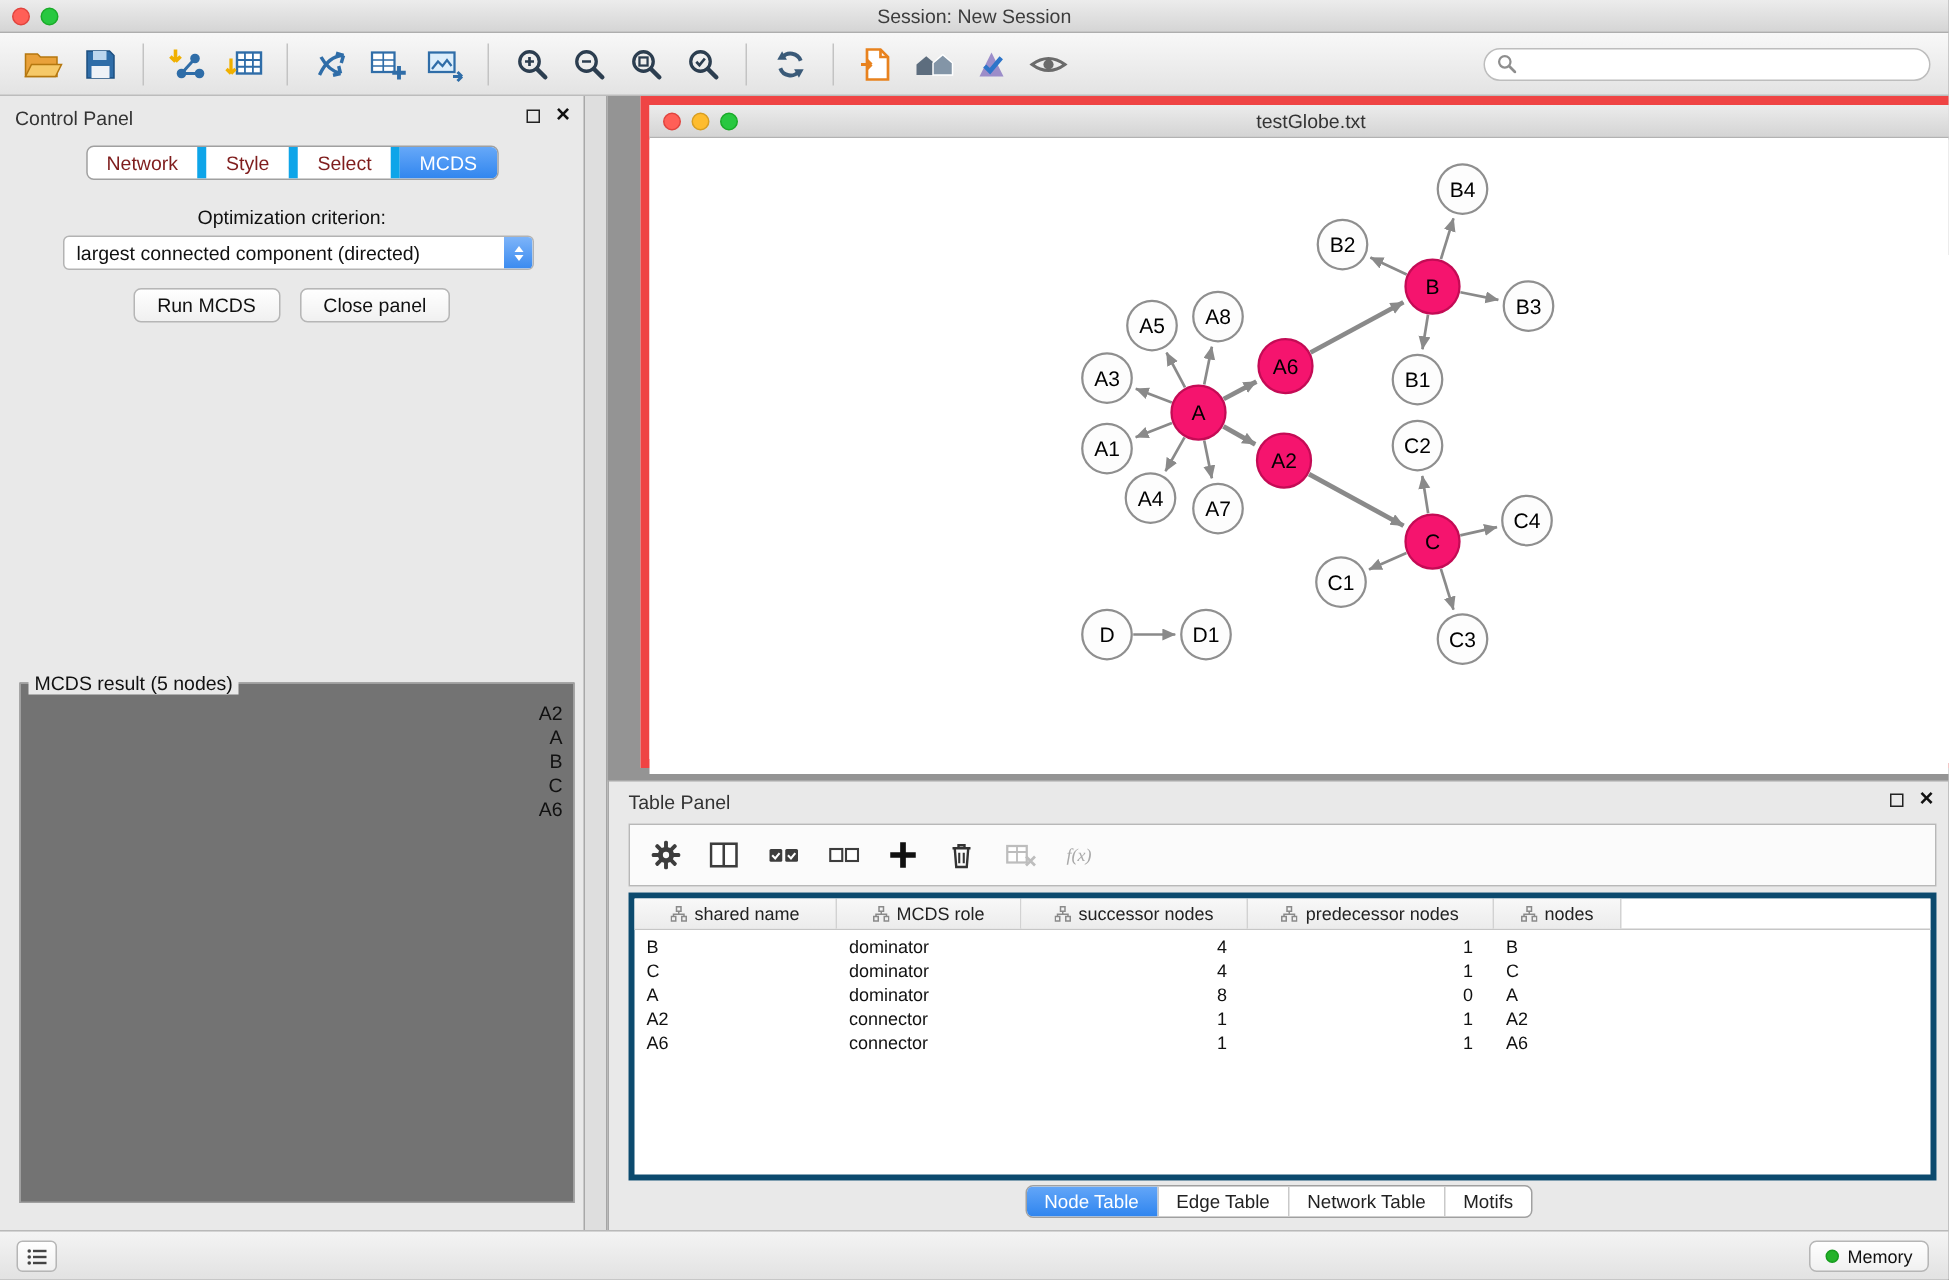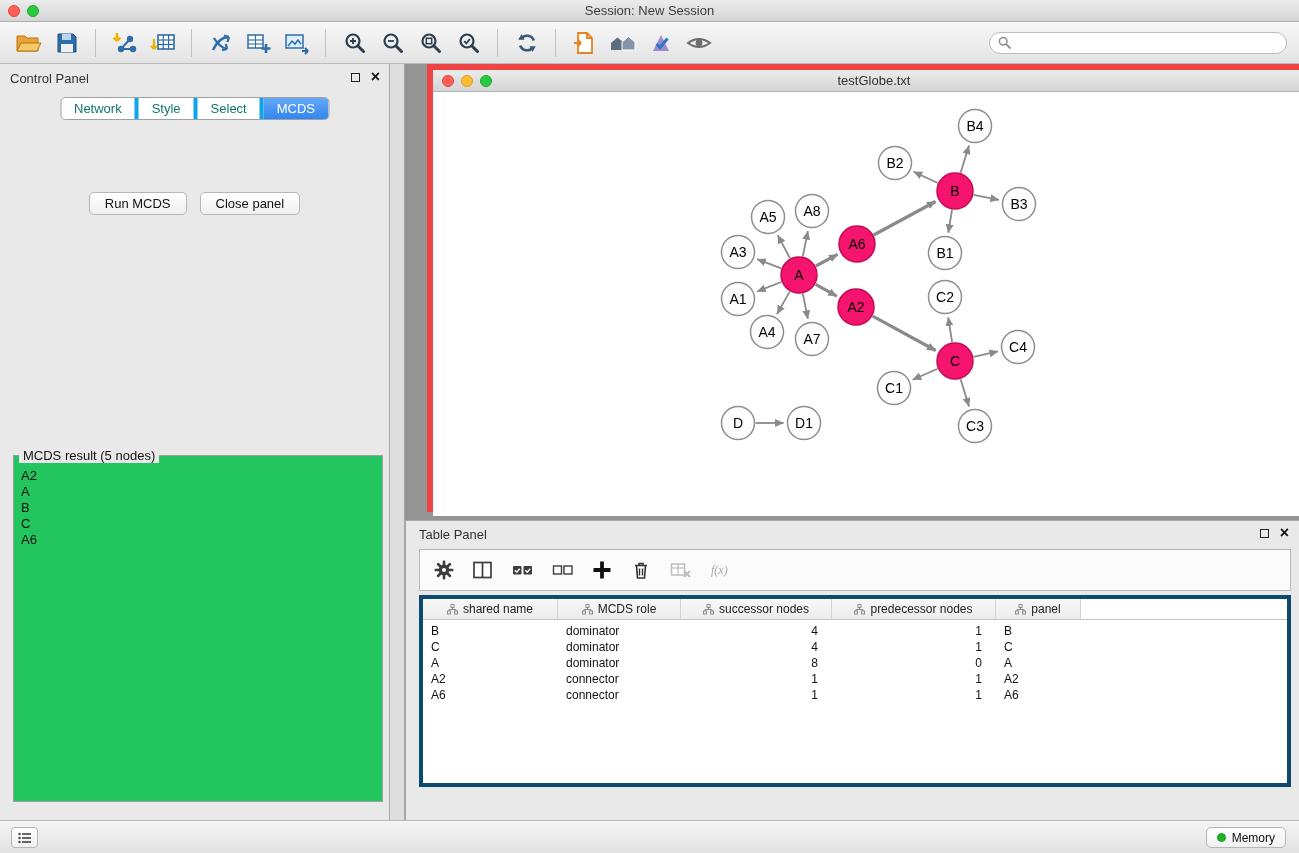--- a/index.html
+++ b/index.html
@@ -37,39 +37,39 @@
   
   .control-panel { position:absolute; left:0; top:64px; width:390px; height:756px;
     background:#e9e9e9; border-right:1px solid #a8a8a8; z-index:2; }
   .cp-title { position:absolute; left:10px; top:7px; font-size:13px; color:#333; }
   .panel-icons { position:absolute; right:9px; top:7px; display:flex; gap:11px; align-items:center; }
   .float-icon { width:9px; height:9px; border:1.5px solid #222; display:inline-block; }
   .close-icon { font-size:16px; font-weight:bold; color:#111; line-height:12px; cursor:default; }
 
   .seg-tabs { position:absolute; top:33px; left:50%; transform:translateX(-50%); display:flex;
     border:1px solid #a0a0a0; border-radius:5px; background:#fff; overflow:hidden; height:23px; }
-  .seg { padding:0 13px; font-size:13px; line-height:22px; color:#0f766e; border-right:4px solid #0ea5e9; white-space:nowrap; }
+  .seg { padding:0 13px; font-size:13px; line-height:22px; color:#7f1d1d; border-right:6px solid #0ea5e9; white-space:nowrap; }
   .seg:last-child { border-right:none; }
   .seg.active { background:linear-gradient(#66a8f8,#3186ef); color:#fff; }
 
   .criterion-label { position:absolute; top:73px; width:100%; text-align:center; font-size:13px; color:#111; }
   .dropdown { position:absolute; top:93px; left:42px; width:314px; height:23px; background:#fff;
     border:1px solid #b3b3b3; border-radius:4px; display:flex; align-items:center; overflow:hidden; }
   .dd-text { flex:1; font-size:13px; padding-left:8px; white-space:nowrap; overflow:hidden; color:#111; }
   .dd-stepper { width:19px; height:100%; background:linear-gradient(#7db4f9,#3b8bf0);
     display:flex; flex-direction:column; align-items:center; justify-content:center; gap:2px; flex:none; }
   .dd-up { width:0; height:0; border-left:3.5px solid transparent; border-right:3.5px solid transparent; border-bottom:4.5px solid #fff; }
   .dd-down { width:0; height:0; border-left:3.5px solid transparent; border-right:3.5px solid transparent; border-top:4.5px solid #fff; }
 
   .btn-row { position:absolute; top:128px; width:100%; display:flex; justify-content:center; gap:13px; }
   .btn { font-family:"Liberation Sans",sans-serif; font-size:13px; padding:3px 15px; color:#111;
     background:linear-gradient(#ffffff,#f0f0f0); border:1px solid #b6b6b6; border-radius:5px; }
 
   .result-box { position:absolute; top:391px; left:13px; width:370px; height:347px;
-    background:#22c55e; border:1px solid #9f9f9f; }
+    background:#737373; border:1px solid #9f9f9f;text-align:right; }
   .result-legend { position:absolute; top:-8px; left:5px; background:#e9e9e9; padding:0 4px; font-size:13px; color:#111; }
   .result-list { padding:12px 7px 0 7px; font-size:13px; line-height:16px; color:#111; }
 
   
   .net-window { position:absolute; left:405px; top:64px; width:894px; height:448px;
     border:6px solid #ef4444; background:#fff; z-index:3;margin-left:22px; }
   .net-titlebar { height:22px; background:linear-gradient(#ececec,#d4d4d4); border-bottom:1px solid #b2b2b2; position:relative; }
   .net-titlebar .traffic { top:5px; left:9px; }
   .net-title { text-align:center; font-size:13px; line-height:22px; color:#333; }
   .net-canvas { position:absolute; left:0; top:23px; width:892px; height:423px; background:#fff; }
@@ -266,21 +266,29 @@
     <span class="close-icon">×</span>
   </span>
 
   <div class="seg-tabs">
     <div class="seg">Network</div>
     <div class="seg">Style</div>
     <div class="seg">Select</div>
     <div class="seg active">MCDS</div>
   </div>
 
-
+  <div class="criterion-label">Optimization criterion:</div>
+
+  <div class="dropdown">
+    <span class="dd-text">largest connected component (directed)</span>
+    <span class="dd-stepper">
+      <span class="dd-up"></span>
+        <span class="dd-down"></span>
+    </span>
+  </div>
 
   <div class="btn-row">
     <button class="btn">Run MCDS</button>
     <button class="btn">Close panel</button>
   </div>
 
   <div class="result-box">
     <div class="result-legend">MCDS result (5 nodes)</div>
     <div class="result-list" id="result-list">
         <div>A2</div>
@@ -467,21 +475,21 @@
           </svg>
         <span>predecessor nodes</span>
       </div>
       <div class="hcell c4">
         <svg width="11" height="11" viewBox="0 0 11 11">
             <rect x="4" y="0.5" width="3" height="3" fill="none" stroke="#8a8a8a"></rect>
             <rect x="0.5" y="7" width="3" height="3" fill="none" stroke="#8a8a8a"></rect>
             <rect x="7.5" y="7" width="3" height="3" fill="none" stroke="#8a8a8a"></rect>
             <path d="M5.5 3.5 v2 M2 7 v-1.5 h7 V7" stroke="#8a8a8a" fill="none"></path>
           </svg>
-        <span>panel</span>
+        <span>nodes</span>
       </div>
     </div>
     <div id="table-body">
         <div class="trow">
           <div class="tcell c0">B</div>
           <div class="tcell c1">dominator</div>
           <div class="tcell c2">4</div>
           <div class="tcell c3">1</div>
           <div class="tcell c4">B</div>
         </div>
@@ -509,20 +517,26 @@
         <div class="trow">
           <div class="tcell c0">A6</div>
           <div class="tcell c1">connector</div>
           <div class="tcell c2">1</div>
           <div class="tcell c3">1</div>
           <div class="tcell c4">A6</div>
         </div>
       </div>
   </div>
 
+  <div class="tp-tabs">
+    <div class="tp-tab active">Node Table</div>
+    <div class="tp-tab">Edge Table</div>
+    <div class="tp-tab">Network Table</div>
+    <div class="tp-tab">Motifs</div>
+  </div>
 </div>
 
 <div class="statusbar">
   <div class="sb-left-btn">
     <svg width="14" height="12" viewBox="0 0 14 12">
       <circle cx="1.5" cy="2" r="1.2" fill="#444"></circle>
         <rect x="4" y="1.2" width="9" height="1.6" fill="#444"></rect>
       <circle cx="1.5" cy="6" r="1.2" fill="#444"></circle>
         <rect x="4" y="5.2" width="9" height="1.6" fill="#444"></rect>
       <circle cx="1.5" cy="10" r="1.2" fill="#444"></circle>

